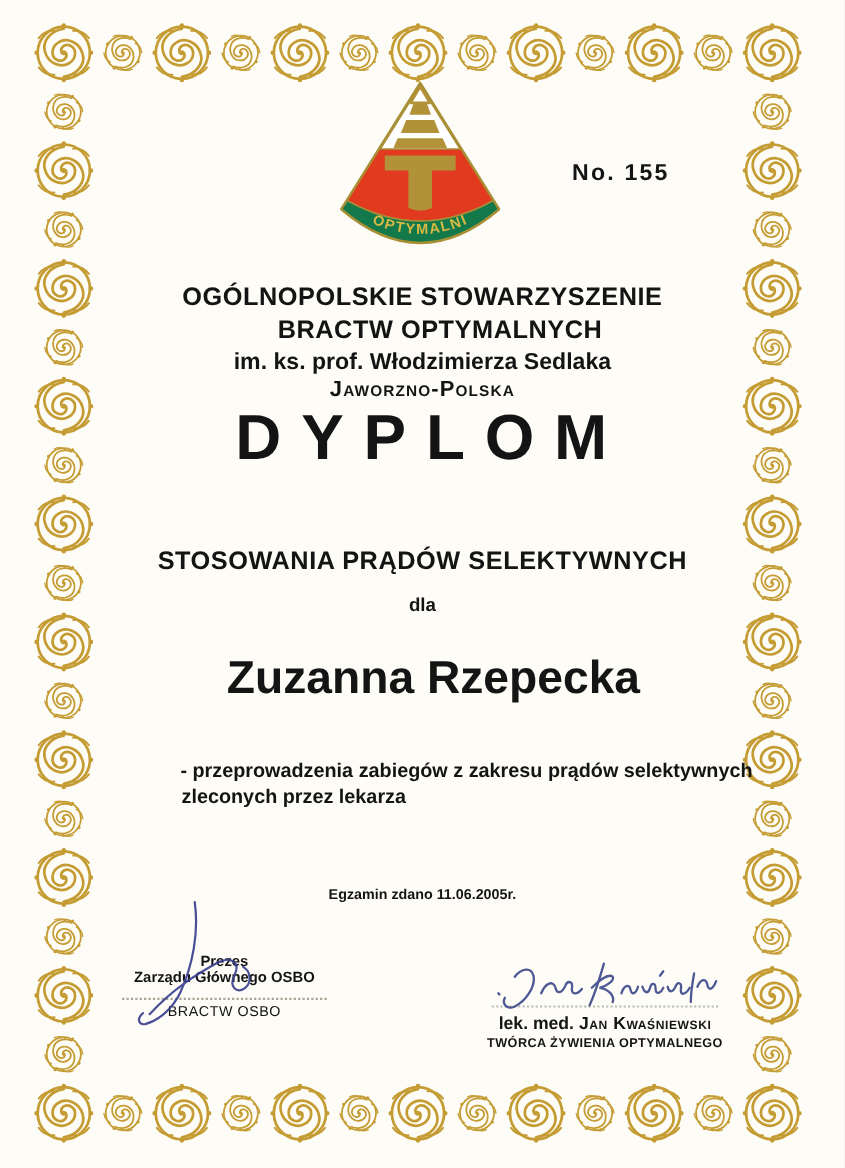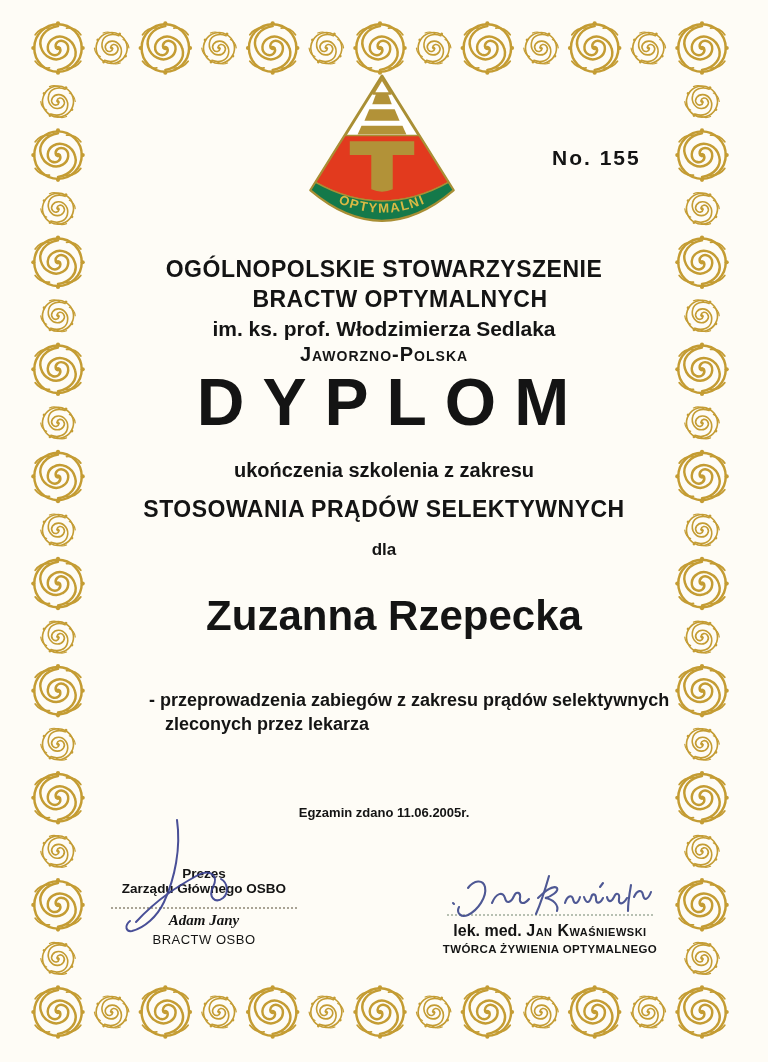--- a/index.html
+++ b/index.html
@@ -7,36 +7,36 @@
     position:relative;width:768px;height:1062px;margin:0 auto;
     background:#fefcf6;overflow:hidden;
     font-family:"Liberation Sans",sans-serif;color:#141414;
   }
   .abs{position:absolute;}
   .ctr{left:0;right:0;text-align:center;}
   #border-svg{position:absolute;inset:0;z-index:1;pointer-events:none;}
   #ink-svg{position:absolute;inset:0;z-index:3;pointer-events:none;}
   .content{position:absolute;inset:0;z-index:2;}
 
-  .cert-number{left:520px;top:146px;font-size:21px;font-weight:bold;letter-spacing:2px;margin-left:32px;}
+  .cert-number{left:520px;top:146px;font-size:21px;font-weight:bold;letter-spacing:2px;}
 
   .org-line1,.org-line2{font-size:23px;font-weight:bold;letter-spacing:.5px;}
   .org-line1{top:256px;}
   .org-line2{top:286px;padding-left:32px;}
   .org-line3{top:317px;font-size:21px;font-weight:bold;}
   .org-line4{top:343px;font-size:20px;font-weight:bold;font-variant:small-caps;letter-spacing:1px;}
 
-  .title{top:364px;font-size:66px;font-weight:bold;letter-spacing:18px;padding-left:16px;}
+  .title{top:364px;font-size:58px;font-weight:bold;letter-spacing:18px;padding-left:16px;}
   .subtitle1{top:459px;font-size:20px;font-weight:bold;}
   .subtitle2{top:496px;font-size:23px;font-weight:bold;letter-spacing:.5px;}
   .dla{top:540px;font-size:17px;font-weight:bold;}
   .recipient{top:592px;font-size:42px;font-weight:bold;padding-left:20px;}
 
   .auth{left:140px;top:688px;font-size:18px;font-weight:bold;line-height:24px;}
-  .auth .item1{margin-left:9px;}
+  .auth .item1{margin-left:24px;}
   .auth .item2{margin-left:25px;}
 
   .exam{top:805px;font-size:13px;font-weight:bold;}
 
   .sig-left{left:104px;top:866px;width:200px;text-align:center;}
   .sig-left .role1{font-size:13.5px;font-weight:bold;line-height:15px;}
   .sig-left .role2{font-size:13.5px;font-weight:bold;line-height:15px;}
   .sig-left .dots{margin:11px auto 0;width:186px;border-bottom:2px dotted #a9a395;height:0;}
   .sig-left .name{font-family:"Liberation Serif",serif;font-style:italic;font-weight:bold;font-size:15px;margin-top:3px;}
   .sig-left .caption{font-size:13px;letter-spacing:.5px;margin-top:3px;}
@@ -160,38 +160,36 @@
     </svg>
 
     <div class="abs cert-number">No. 155</div>
 
     <div class="abs ctr org-line1">OGÓLNOPOLSKIE STOWARZYSZENIE</div>
     <div class="abs ctr org-line2">BRACTW OPTYMALNYCH</div>
     <div class="abs ctr org-line4">Jaworzno-Polska</div>
     <div class="abs ctr org-line3">im. ks. prof. Włodzimierza Sedlaka</div>
 
     <div class="abs ctr title">DYPLOM</div>
-    <div class="abs ctr subtitle1">ukończenia szkolenia z zakresu</div>
     <div class="abs ctr dla">dla</div>
     <div class="abs ctr subtitle2">STOSOWANIA PRĄDÓW SELEKTYWNYCH</div>
 
     <div class="abs ctr recipient">Zuzanna Rzepecka</div>
 
     <div class="abs auth">
       <div class="item1">- przeprowadzenia zabiegów z zakresu prądów selektywnych</div>
       <div class="item2">zleconych przez lekarza</div>
     </div>
 
     <div class="abs ctr exam">Egzamin zdano 11.06.2005r.</div>
 
     <div class="abs sig-left">
       <div class="role1">Prezes</div>
       <div class="role2">Zarządu Głównego OSBO</div>
       <div class="dots"></div>
-      <div class="name">Adam Jany</div>
       <div class="caption">BRACTW OSBO</div>
     </div>
 
     <div class="abs sig-right">
       <div class="sig-space"></div>
       <div class="dots"></div>
       <div class="printed"><span>lek. med.</span>&nbsp;<span class="nm">Jan Kwaśniewski</span></div>
       <div class="caption">TWÓRCA ŻYWIENIA OPTYMALNEGO</div>
     </div>
 

